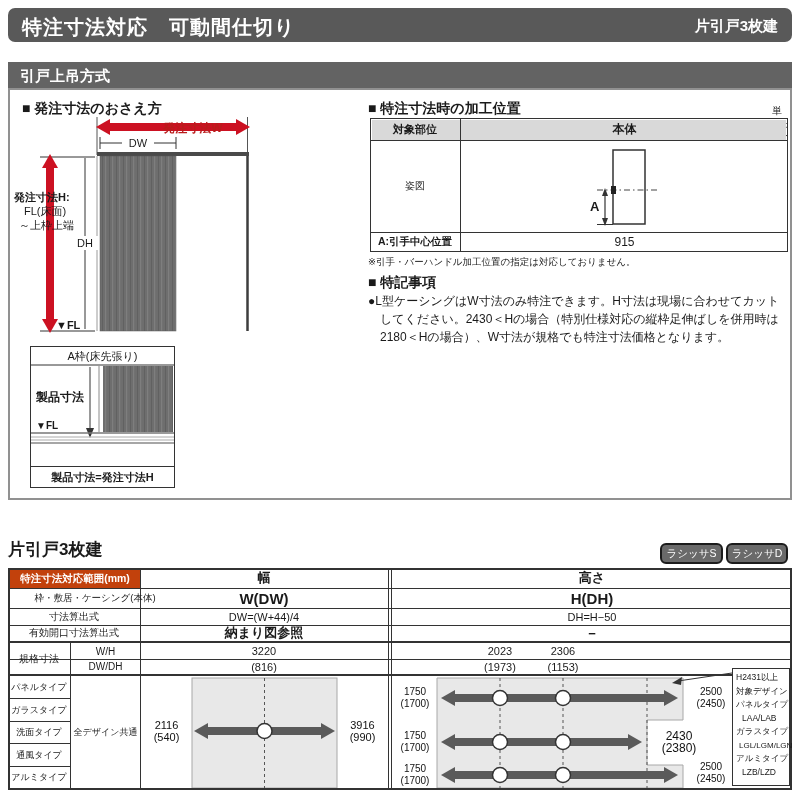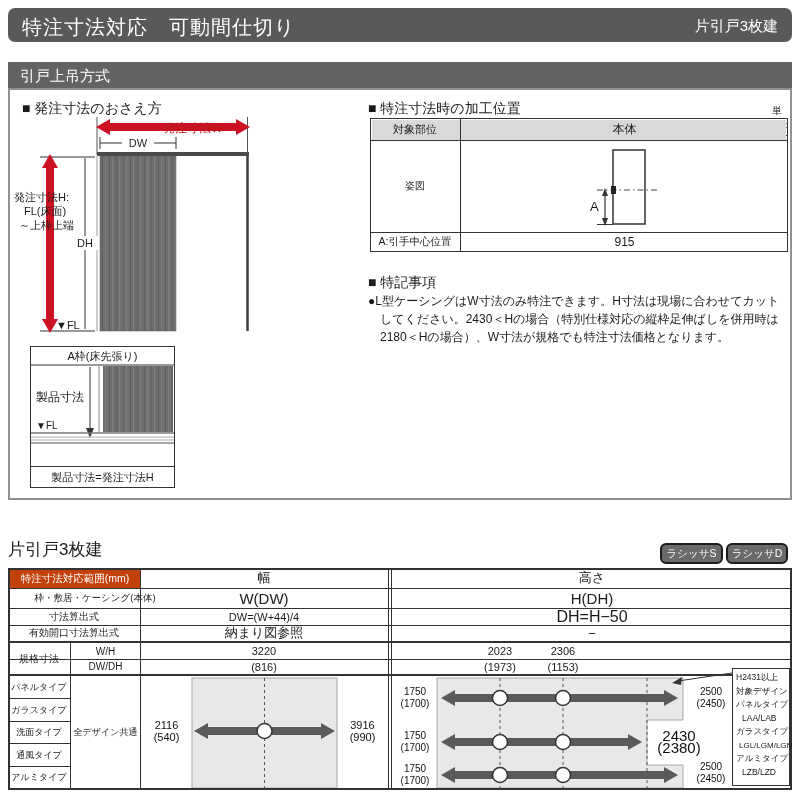--- a/index.html
+++ b/index.html
@@ -1,20 +1,20 @@
 <!DOCTYPE html>
 <html><head>
 <meta charset="utf-8">
 <style>
   html,body{margin:0;padding:0;background:#fff;}
   .page{position:relative;width:800px;height:800px;background:#fff;overflow:hidden;
         font-family:"Liberation Sans","DejaVu Sans",sans-serif;color:#1a1a1a;}
   .abs{position:absolute;}
   .c{display:flex;align-items:center;justify-content:center;text-align:center;}
-  .b{font-weight:normal;}
+  .b{font-weight:bold;}
   .line{position:absolute;background:#333;}
   .cell{position:absolute;display:flex;align-items:center;justify-content:center;text-align:center;}
   .badge{position:absolute;background:#6a6a6a;border:2px solid #1c1c1c;border-radius:6px;
          color:#fff;display:flex;align-items:center;justify-content:center;font-size:10.5px;}
   .two{position:absolute;text-align:center;font-size:11px;line-height:12px;font-weight:normal;color:#111;}
   .two span{display:block;}
   svg{position:absolute;left:0;top:0;}
 </style>
 </head>
 <body>
@@ -159,20 +159,21 @@
   <div class="abs" style="left:372px;top:120px;width:414px;height:20px;background:#d9d9d9;"></div>
   <div class="line" style="left:371px;top:140px;width:417px;height:1px;"></div>
   <div class="line" style="left:371px;top:232px;width:417px;height:1px;"></div>
   <div class="line" style="left:460px;top:119px;width:1px;height:132px;"></div>
   <div class="cell b" style="left:370px;top:119px;width:90px;height:21px;font-size:11px;">対象部位</div>
   <div class="cell b" style="left:461px;top:119px;width:327px;height:21px;font-size:12px;">本体</div>
   <div class="cell" style="left:370px;top:140px;width:90px;height:92px;font-size:10px;">姿図</div>
   <div class="abs b" style="left:590px;top:199px;font-size:13px;">A</div>
   <div class="cell b" style="left:370px;top:232px;width:90px;height:19px;font-size:10.5px;">A:引手中心位置</div>
   <div class="cell" style="left:461px;top:232px;width:327px;height:19px;font-size:12px;">915</div>
+  <div class="abs" style="left:368px;top:256px;font-size:9.5px;">※引手・バーハンドル加工位置の指定は対応しておりません。</div>
 
   <div class="abs b" style="left:368px;top:274px;font-size:14px;">■ 特記事項</div>
   <div class="abs" style="left:368px;top:292px;width:418px;font-size:12px;line-height:1.5;padding-left:12px;text-indent:-12px;box-sizing:border-box;">●L型ケーシングはW寸法のみ特注できます。H寸法は現場に合わせてカットしてください。2430＜Hの場合（特別仕様対応の縦枠足伸ばしを併用時は2180＜Hの場合）、W寸法が規格でも特注寸法価格となります。</div>
 
   <div class="abs b" style="left:8px;top:538px;font-size:17px;">片引戸3枚建</div>
   <div class="badge" style="left:660px;top:543px;width:63px;height:21px;box-sizing:border-box;">ラシッサS</div>
   <div class="badge" style="left:726px;top:543px;width:62px;height:21px;box-sizing:border-box;">ラシッサD</div>
 
   <div class="abs" style="left:8px;top:568px;width:784px;height:222px;border:2px solid #333;box-sizing:border-box;"></div>
   <div class="line" style="left:10px;top:588px;width:780px;height:1px;"></div>
@@ -188,21 +189,21 @@
 
   <div class="cell b" style="left:10px;top:570px;width:130px;height:18px;background:#c2410c;color:#fff;font-size:10.5px;">特注寸法対応範囲(mm)</div>
   <div class="cell b" style="left:140px;top:568px;width:248px;height:20px;font-size:13px;">幅</div>
   <div class="cell b" style="left:392px;top:568px;width:400px;height:20px;font-size:13px;">高さ</div>
 
   <div class="cell" style="left:8px;top:588px;width:132px;height:20px;font-size:9.5px;padding-left:21px;">枠・敷居・ケーシング(本体)</div>
   <div class="cell b" style="left:140px;top:588px;width:248px;height:20px;font-size:15px;">W(DW)</div>
   <div class="cell b" style="left:392px;top:588px;width:400px;height:20px;font-size:15px;">H(DH)</div>
   <div class="cell" style="left:8px;top:608px;width:132px;height:17px;font-size:10px;">寸法算出式</div>
   <div class="cell" style="left:140px;top:608px;width:248px;height:17px;font-size:11px;">DW=(W+44)/4</div>
-  <div class="cell" style="left:392px;top:608px;width:400px;height:17px;font-size:16px;">DH=H−50</div>
+  <div class="cell" style="left:392px;top:608px;width:400px;height:17px;font-size:11px;">DH=H−50</div>
   <div class="cell" style="left:8px;top:625px;width:132px;height:16px;font-size:10px;">有効開口寸法算出式</div>
   <div class="cell b" style="left:140px;top:625px;width:248px;height:16px;font-size:13px;">納まり図参照</div>
   <div class="cell b" style="left:392px;top:625px;width:400px;height:16px;font-size:13px;">−</div>
 
   <div class="cell" style="left:8px;top:643px;width:62px;height:31px;font-size:10px;">規格寸法</div>
   <div class="cell" style="left:71px;top:643px;width:69px;height:16px;font-size:10px;">W/H</div>
   <div class="cell" style="left:71px;top:659px;width:69px;height:15px;font-size:10px;">DW/DH</div>
   <div class="cell" style="left:140px;top:643px;width:248px;height:16px;font-size:11px;">3220</div>
   <div class="cell" style="left:140px;top:659px;width:248px;height:15px;font-size:11px;">(816)</div>
   <div class="cell" style="left:470px;top:643px;width:60px;height:16px;font-size:11px;">2023</div>
@@ -231,21 +232,21 @@
     <span>(1700)</span>
   </div>
   <div class="two" style="left:686px;top:686px;width:50px;font-size:10px;">
     <span>2500</span>
     <span>(2450)</span>
   </div>
   <div class="two" style="left:393px;top:730px;width:44px;font-size:10px;">
     <span>1750</span>
     <span>(1700)</span>
   </div>
-  <div class="two" style="left:650px;top:730px;width:58px;font-size:15px;">
+  <div class="two" style="left:650px;top:730px;width:58px;font-size:12px;">
     <span>2430</span>
     <span>(2380)</span>
   </div>
   <div class="two" style="left:393px;top:763px;width:44px;font-size:10px;">
     <span>1750</span>
     <span>(1700)</span>
   </div>
   <div class="two" style="left:686px;top:761px;width:50px;font-size:10px;">
     <span>2500</span>
     <span>(2450)</span>

